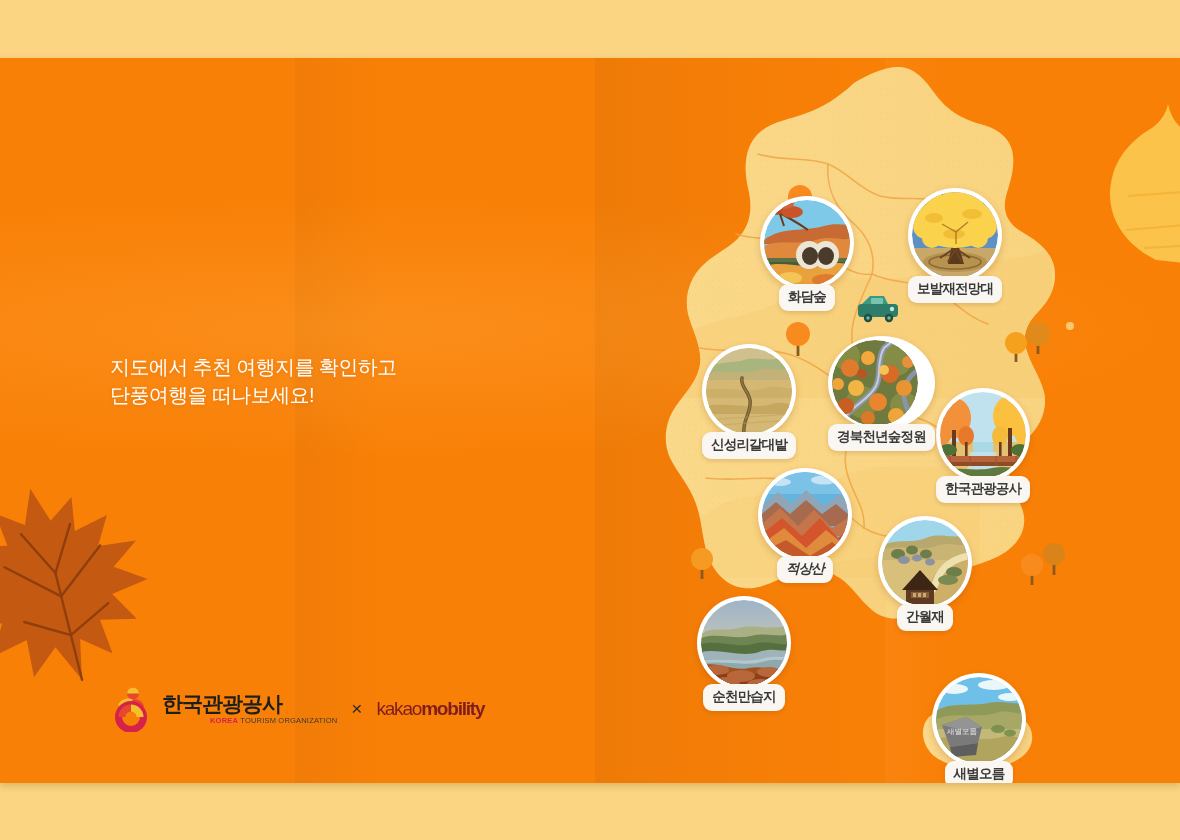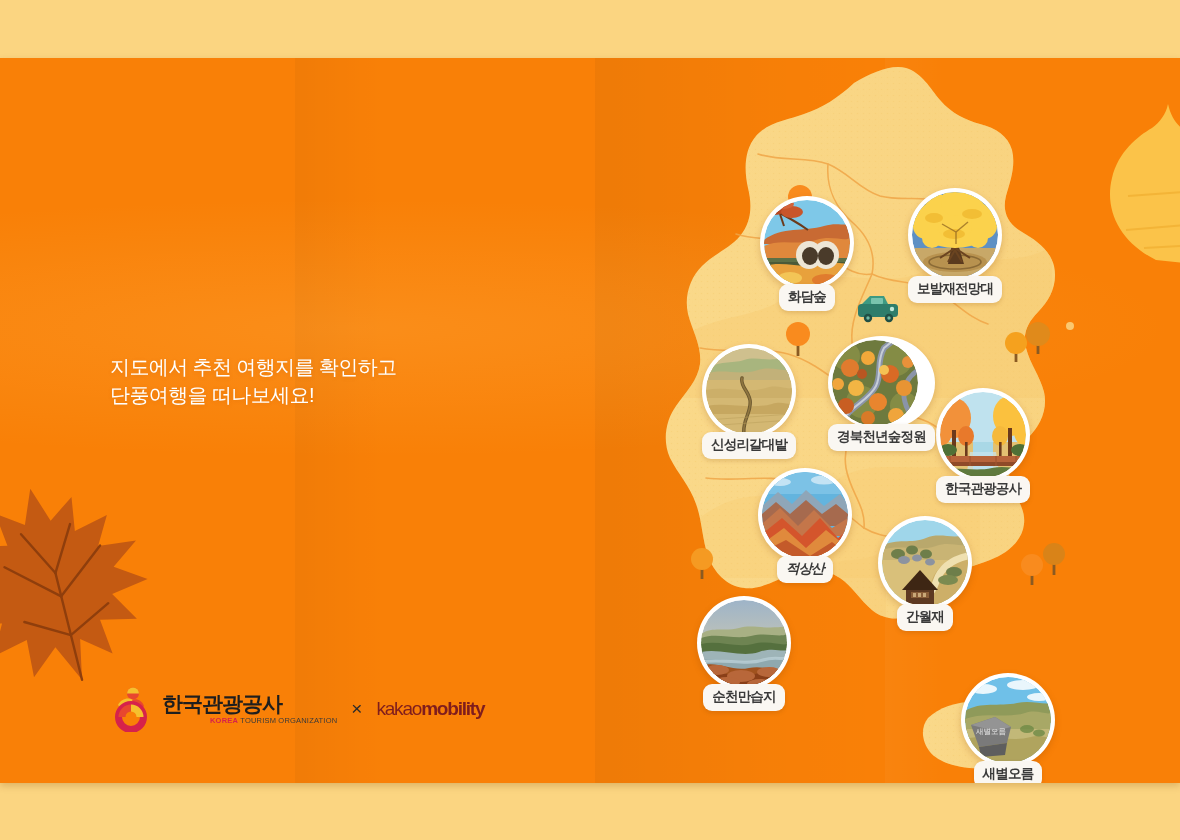--- a/index.html
+++ b/index.html
@@ -563,21 +563,21 @@
               <ellipse cx="26" cy="82" rx="13" ry="5"></ellipse>
               <ellipse cx="60" cy="84" rx="14" ry="5"></ellipse>
             </g>
             <path d="M0 62 C22 58 44 66 62 60 C74 56 82 60 86 58" stroke="#BCD2D8" stroke-width="3" fill="none" opacity=".75"></path>
           </g>
         </svg>
       </div>
       <div class="pin-label">순천만습지</div>
     </div>
 
-    <div class="pin" style="left:321px; top:615px;">
+    <div class="pin" style="left:292px; top:615px;">
       <div class="pin-circle">
         <svg class="pin-photo" width="86" height="86" viewBox="0 0 86 86">
           <defs>
               <clipPath id="c9">
                 <circle cx="43" cy="43" r="43"></circle>
               </clipPath>
             </defs>
           <g clip-path="url(#c9)">
             <rect width="86" height="86" fill="#6FC0E8"></rect>
             <g fill="#FFFFFF" opacity=".85">

